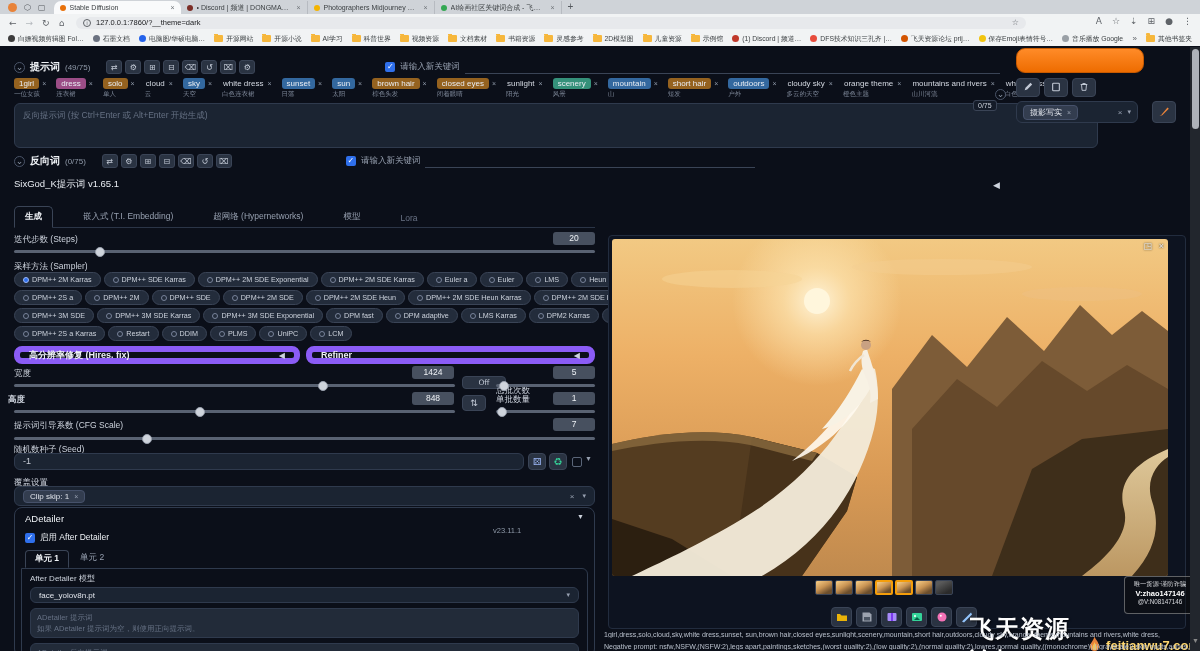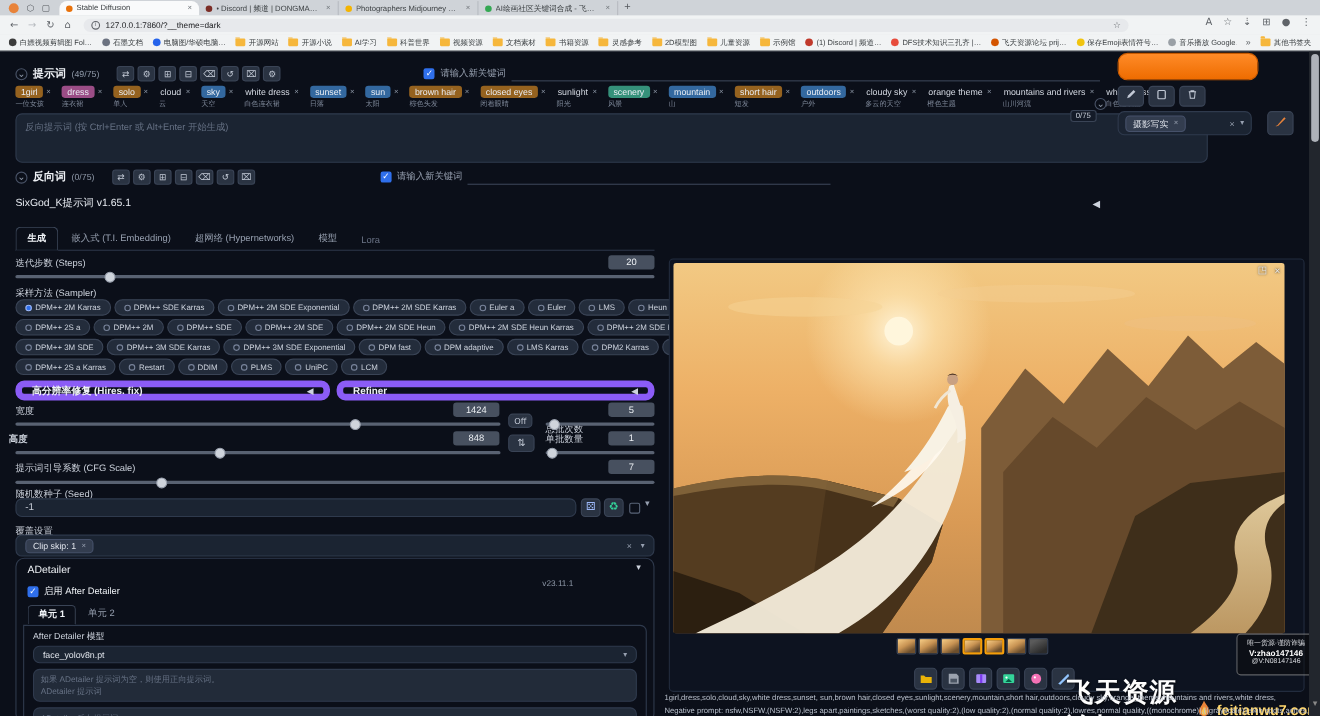--- a/index.html
+++ b/index.html
@@ -67,21 +67,21 @@
   .chip.pink { background:#9b4d86; }
   .chip.blue { background:#33689f; }
   .chip.green { background:#35917a; }
   .chip.plain { background:transparent; padding:1px 1px; color:#d4d9e2; }
   .tag-x { font-size:7px; color:#8f99a8; }
   .tag-zh { font-size:6.5px; color:#77descr; color:#7d8798; white-space:nowrap; }
 
   .gbox { background:#1b2432; border:1px solid #2f3a4d; border-radius:6px; }
   .ph { font-size:8.5px; color:#667184; line-height:1.5; }
 
-  .gtabs { position:absolute; left:14px; top:158px; right:610px; display:flex; align-items:flex-end; gap:2px;
+  .gtabs { position:absolute; left:14px; top:158px; right:610px; display:flex; align-items:flex-end; gap:20px;
     border-bottom:1px solid #2b3547; height:23px; width:581px; }
   .gtab { font-size:8.5px; color:#97a0b0; padding:4px 10px; }
   .gtab.active { color:#f1f4f8; border:1px solid #3a4456; border-bottom:1px solid #0b0f19; border-radius:5px 5px 0 0;
     margin-bottom:-1px; font-weight:bold; }
   .gtab.dim { color:#6b7487; }
 
   .lbl { font-size:8.5px; color:#cdd3dd; }
   .valbox { position:absolute; width:42px; height:13px; background:#47505f; border-radius:3px; color:#eef1f5;
     font-size:8.5px; text-align:center; line-height:13px; }
   .slider { position:absolute; height:3px; background:#596272; border-radius:2px; }
@@ -731,21 +731,21 @@
   <span class="lbl abs" style="left:14px;top:321px;">宽度</span>
   <span class="valbox" style="left:412px;top:319px;">1424</span>
   <div class="slider" style="left:14px;top:337px;width:441px;">
     <span class="thumbd" style="left:69%;"></span>
   </div>
   <span class="lbl abs" style="left:8px;top:347px;font-weight:bold;">高度</span>
   <span class="valbox" style="left:412px;top:345px;">848</span>
   <div class="slider" style="left:14px;top:363px;width:441px;">
     <span class="thumbd" style="left:41%;"></span>
   </div>
-  <button class="sqbtn" style="left:462px;top:329px;width:22px;height:13px;font-size:7.5px;">Off</button>
+  <button class="sqbtn" style="left:462px;top:329px;width:44px;height:13px;font-size:7.5px;">Off</button>
   <button class="sqbtn" style="left:462px;top:348px;width:24px;height:16px;font-size:9px;">⇅</button>
 
   <span class="lbl abs" style="left:496px;top:338px;">总批次数</span>
   <span class="valbox" style="left:553px;top:319px;">5</span>
   <div class="slider" style="left:496px;top:337px;width:99px;">
     <span class="thumbd" style="left:3%;"></span>
   </div>
   <span class="lbl abs" style="left:496px;top:347px;">单批数量</span>
   <span class="valbox" style="left:553px;top:345px;">1</span>
   <div class="slider" style="left:496px;top:363px;width:99px;">
@@ -791,22 +791,22 @@
 
         <span class="unittab">单元 2</span>
       </div>
     <div style="margin:0 6px;border:1px solid #2f3a4d;border-radius:0 6px 6px 6px;padding:4px 8px;">
       <div style="font-size:8px;color:#cdd3dd;">After Detailer 模型</div>
       <div class="gbox" style="margin-top:3px;height:16px;display:flex;align-items:center;justify-content:space-between;padding:0 8px;">
         <span style="font-size:8px;color:#dfe3ea;">face_yolov8n.pt</span>
         <span style="font-size:7px;color:#97a0b0;">▾</span>
       </div>
       <div class="gbox" style="margin-top:5px;height:30px;padding:3px 6px;background:#222b39;">
+        <div class="ph" style="font-size:7.5px;">ADetailer 提示词</div>
         <div class="ph" style="font-size:7.5px;">如果 ADetailer 提示词为空，则使用正向提示词。</div>
-        <div class="ph" style="font-size:7.5px;">ADetailer 提示词</div>
       </div>
       <div class="gbox" style="margin-top:5px;height:28px;padding:3px 6px;background:#222b39;">
         <div class="ph" style="font-size:7.5px;">ADetailer 反向提示词</div>
 
       </div>
     </div>
   </div>
 
   <button class="genbtn"></button>
   <button class="sqbtn" style="left:1016px;top:31px;width:24px;height:19px;">

